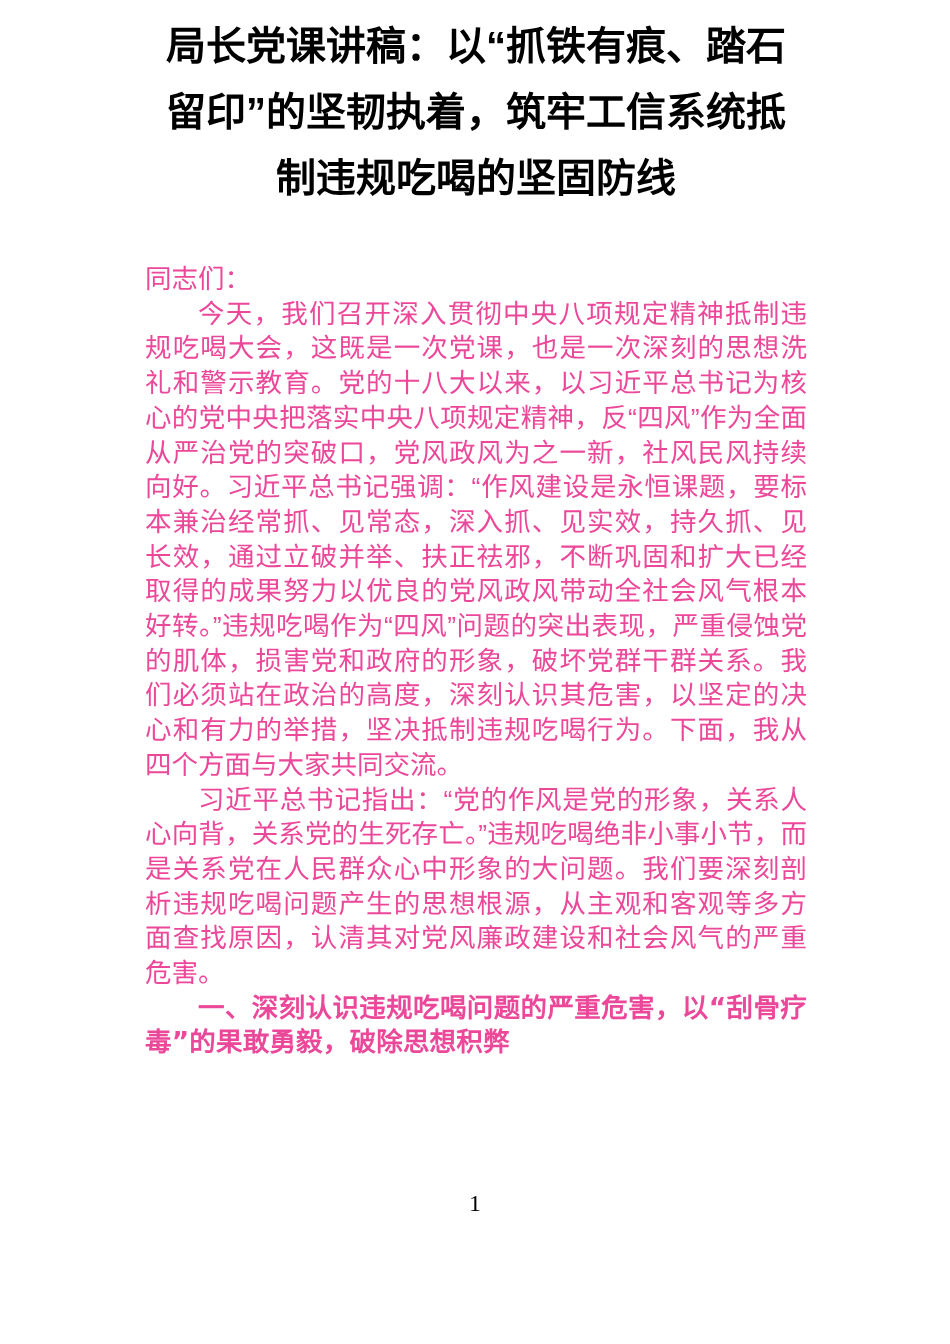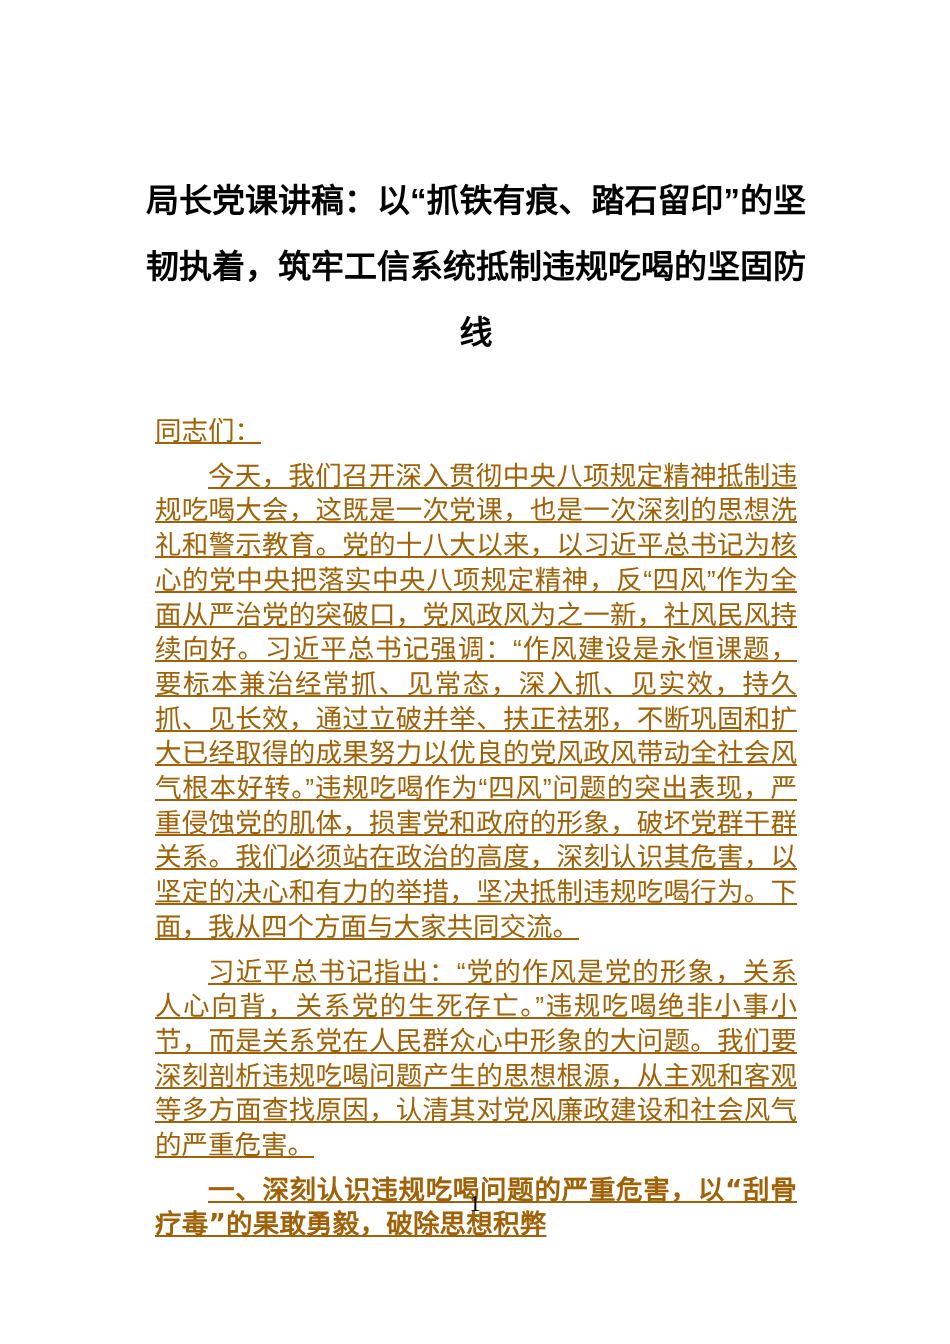--- a/index.html
+++ b/index.html
@@ -21,45 +21,43 @@
 
   .doc-body {
     position: absolute;
     left: 145px;
     top: 0;
     width: 662px;
   }
 
   
   .doc-title {
-    margin: 0;
-    padding-top: 168px;
+    margin: 13px;
     font-family: "Liberation Sans", "DejaVu Sans", sans-serif;
     font-weight: bold;
-    font-size: 33px;
+    font-size: 40px;
     line-height: 66px;
     color: #000000;
     text-align: center;
     letter-spacing: 0px;
     word-break: break-all;
   }
 
   
   .para {
-    margin: 10px;
+    margin: 0;
     font-family: "Liberation Sans", "DejaVu Sans", sans-serif;
     font-weight: normal;
     font-size: 26.5px;
     line-height: 34.7px;
-    color: #a16207;
+    color: #ec4899;
     text-align: justify;
     text-justify: inter-ideograph;
     word-break: break-all;
     white-space: pre-wrap;
-    text-decoration: underline;
   }
 
   .para.indent {
     text-indent: 2em;
   }
 
   
   .para.heading {
     font-weight: bold;
     font-family: "DejaVu Sans", "Liberation Sans", sans-serif;

